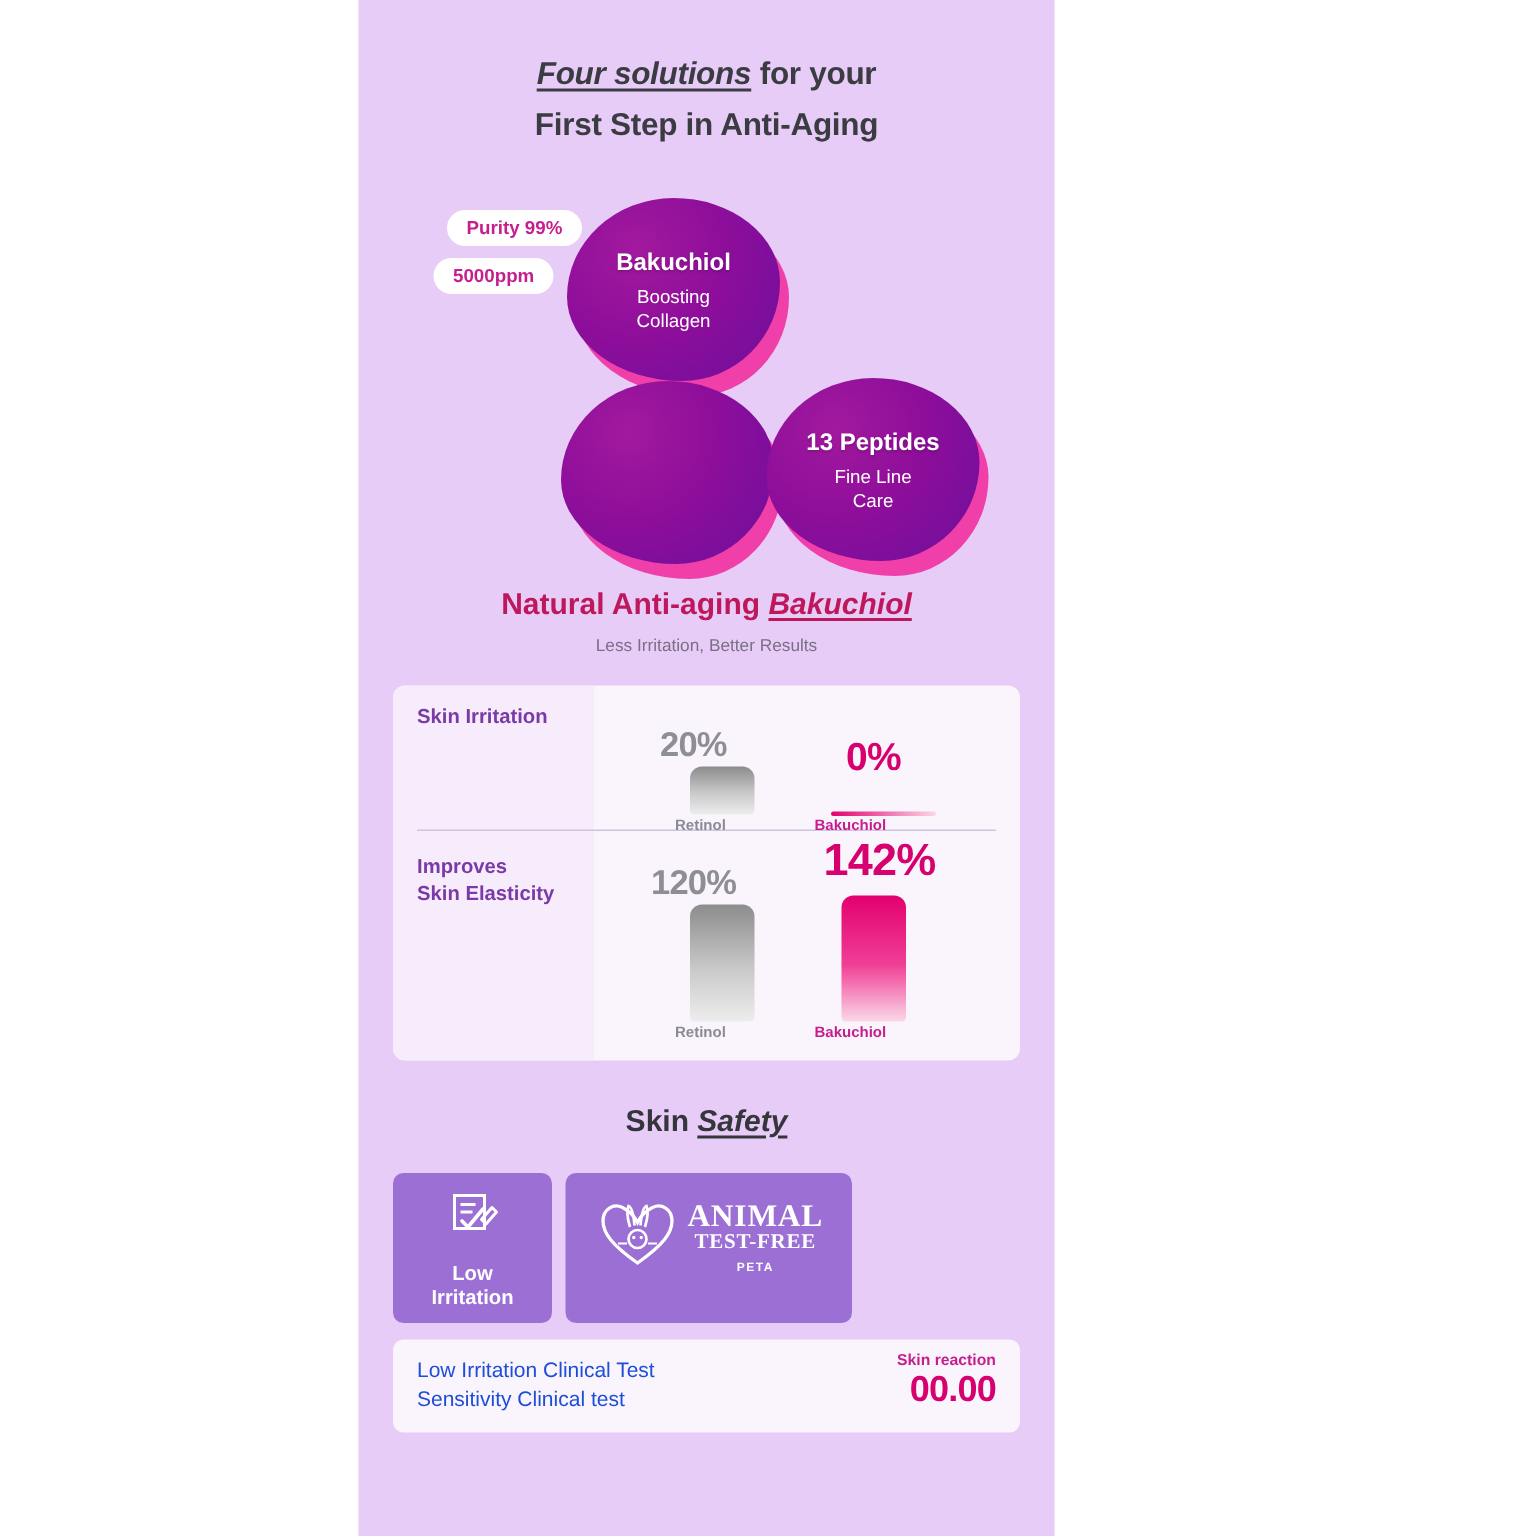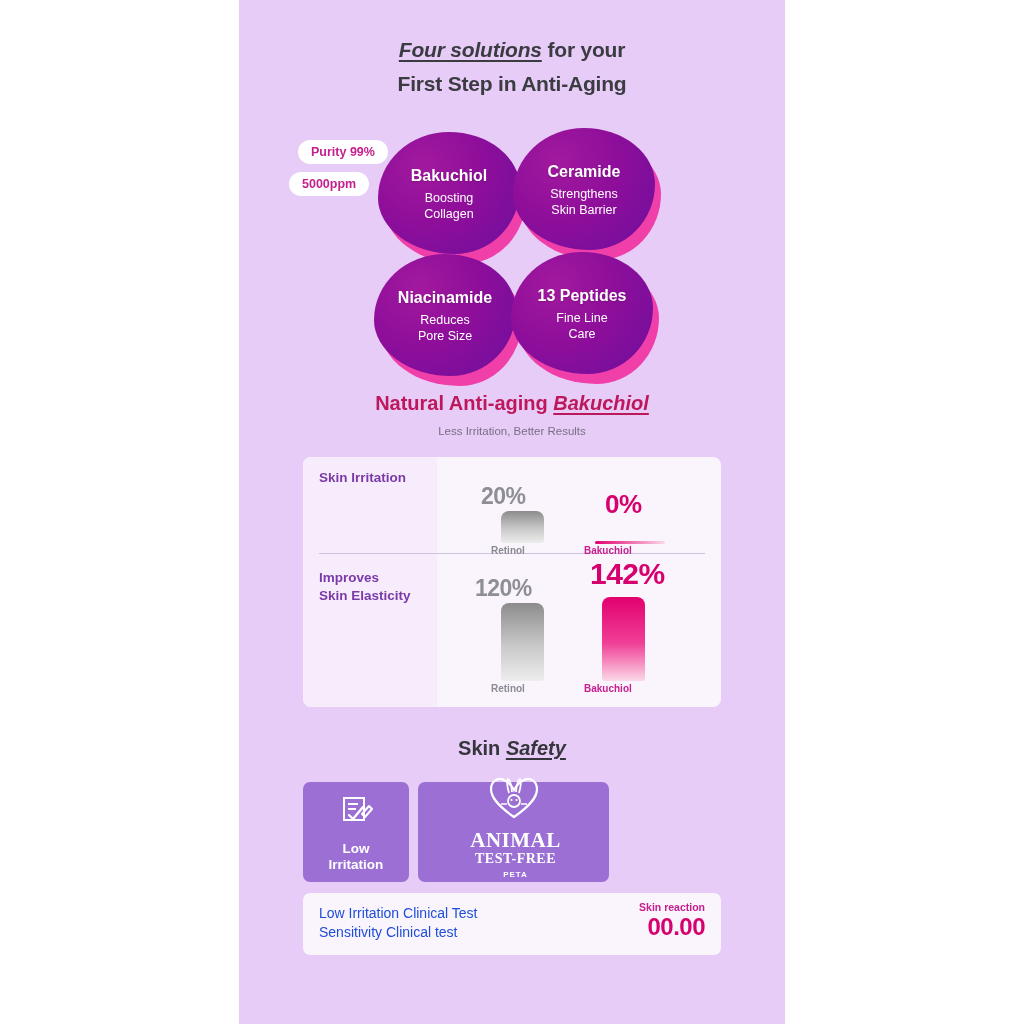--- a/index.html
+++ b/index.html
@@ -9,21 +9,21 @@
     font-family: "Liberation Sans", sans-serif;
     overflow: hidden;
   }
   #page {
     position: relative;
     width: 1024px; height: 1024px;
     background: #ffffff;
   }
   .panel {
     position: absolute;
-    left: 239px; top: 0; width: 546px; height: 1024px;
+    left: 239px; top: 0; width: 464px; height: 1024px;
     background: #e6ccf7;
     overflow: hidden;
   }
 
   
   .headline {
     margin-top: 34px;
     text-align: center;
     color: #3b3b42;
     font-size: 21px;
@@ -197,21 +197,21 @@
     background: #9b6fd4;
     border-radius: 7px;
     color: #ffffff;
     position: relative;
     display: flex; flex-direction: column;
     align-items: center; justify-content: flex-end;
     padding-bottom: 9px;
   }
   #badge-low { width: 106px; }
   #badge-sensitive { width: 102px; }
-  #badge-peta { width: 191px; flex-direction: column; justify-content: center; align-items: center; padding-bottom: 16px; }
+  #badge-peta { width: 191px; flex-direction: row; justify-content: center; align-items: center; padding-bottom: 16px; }
   .badge-label {
     font-size: 13.5px; font-weight: 700; line-height: 16px; text-align: center;
   }
   .badge-icon { margin-bottom: 5px; }
   .peta-text { display: flex; flex-direction: column; align-items: center; margin-left: 4px; }
   .peta-1 { font-family: "Liberation Serif", serif; font-size: 21px; font-weight: 700; letter-spacing: .5px; line-height: 22px; }
   .peta-2 { font-family: "Liberation Serif", serif; font-size: 14px; font-weight: 700; letter-spacing: .5px; }
   .peta-3 { font-size: 8px; font-weight: 700; letter-spacing: 1px; margin-top: 3px; }
 
   .footer-card {
@@ -249,38 +249,24 @@
       <div class="blob" id="blob1">
         <div class="shadow"></div>
         <div class="body"></div>
         <div class="txt">
           <div class="blob-title">Bakuchiol</div>
           <div class="blob-desc">Boosting</div>
           <div class="blob-desc">Collagen</div>
         </div>
       </div>
 
-      <div class="blob" id="blob2">
-        <div class="shadow"></div>
-        <div class="body"></div>
-        <div class="txt">
-          <div class="blob-title">Ceramide</div>
-          <div class="blob-desc">Strengthens</div>
-          <div class="blob-desc">Skin Barrier</div>
-        </div>
-      </div>
 
       <div class="blob" id="blob3">
         <div class="shadow"></div>
         <div class="body"></div>
-        <div class="txt">
-          <div class="blob-title">Niacinamide</div>
-          <div class="blob-desc">Reduces</div>
-          <div class="blob-desc">Pore Size</div>
-        </div>
       </div>
 
       <div class="blob" id="blob4">
         <div class="shadow"></div>
         <div class="body"></div>
         <div class="txt">
           <div class="blob-title">13 Peptides</div>
           <div class="blob-desc">Fine Line</div>
           <div class="blob-desc">Care</div>
         </div>

